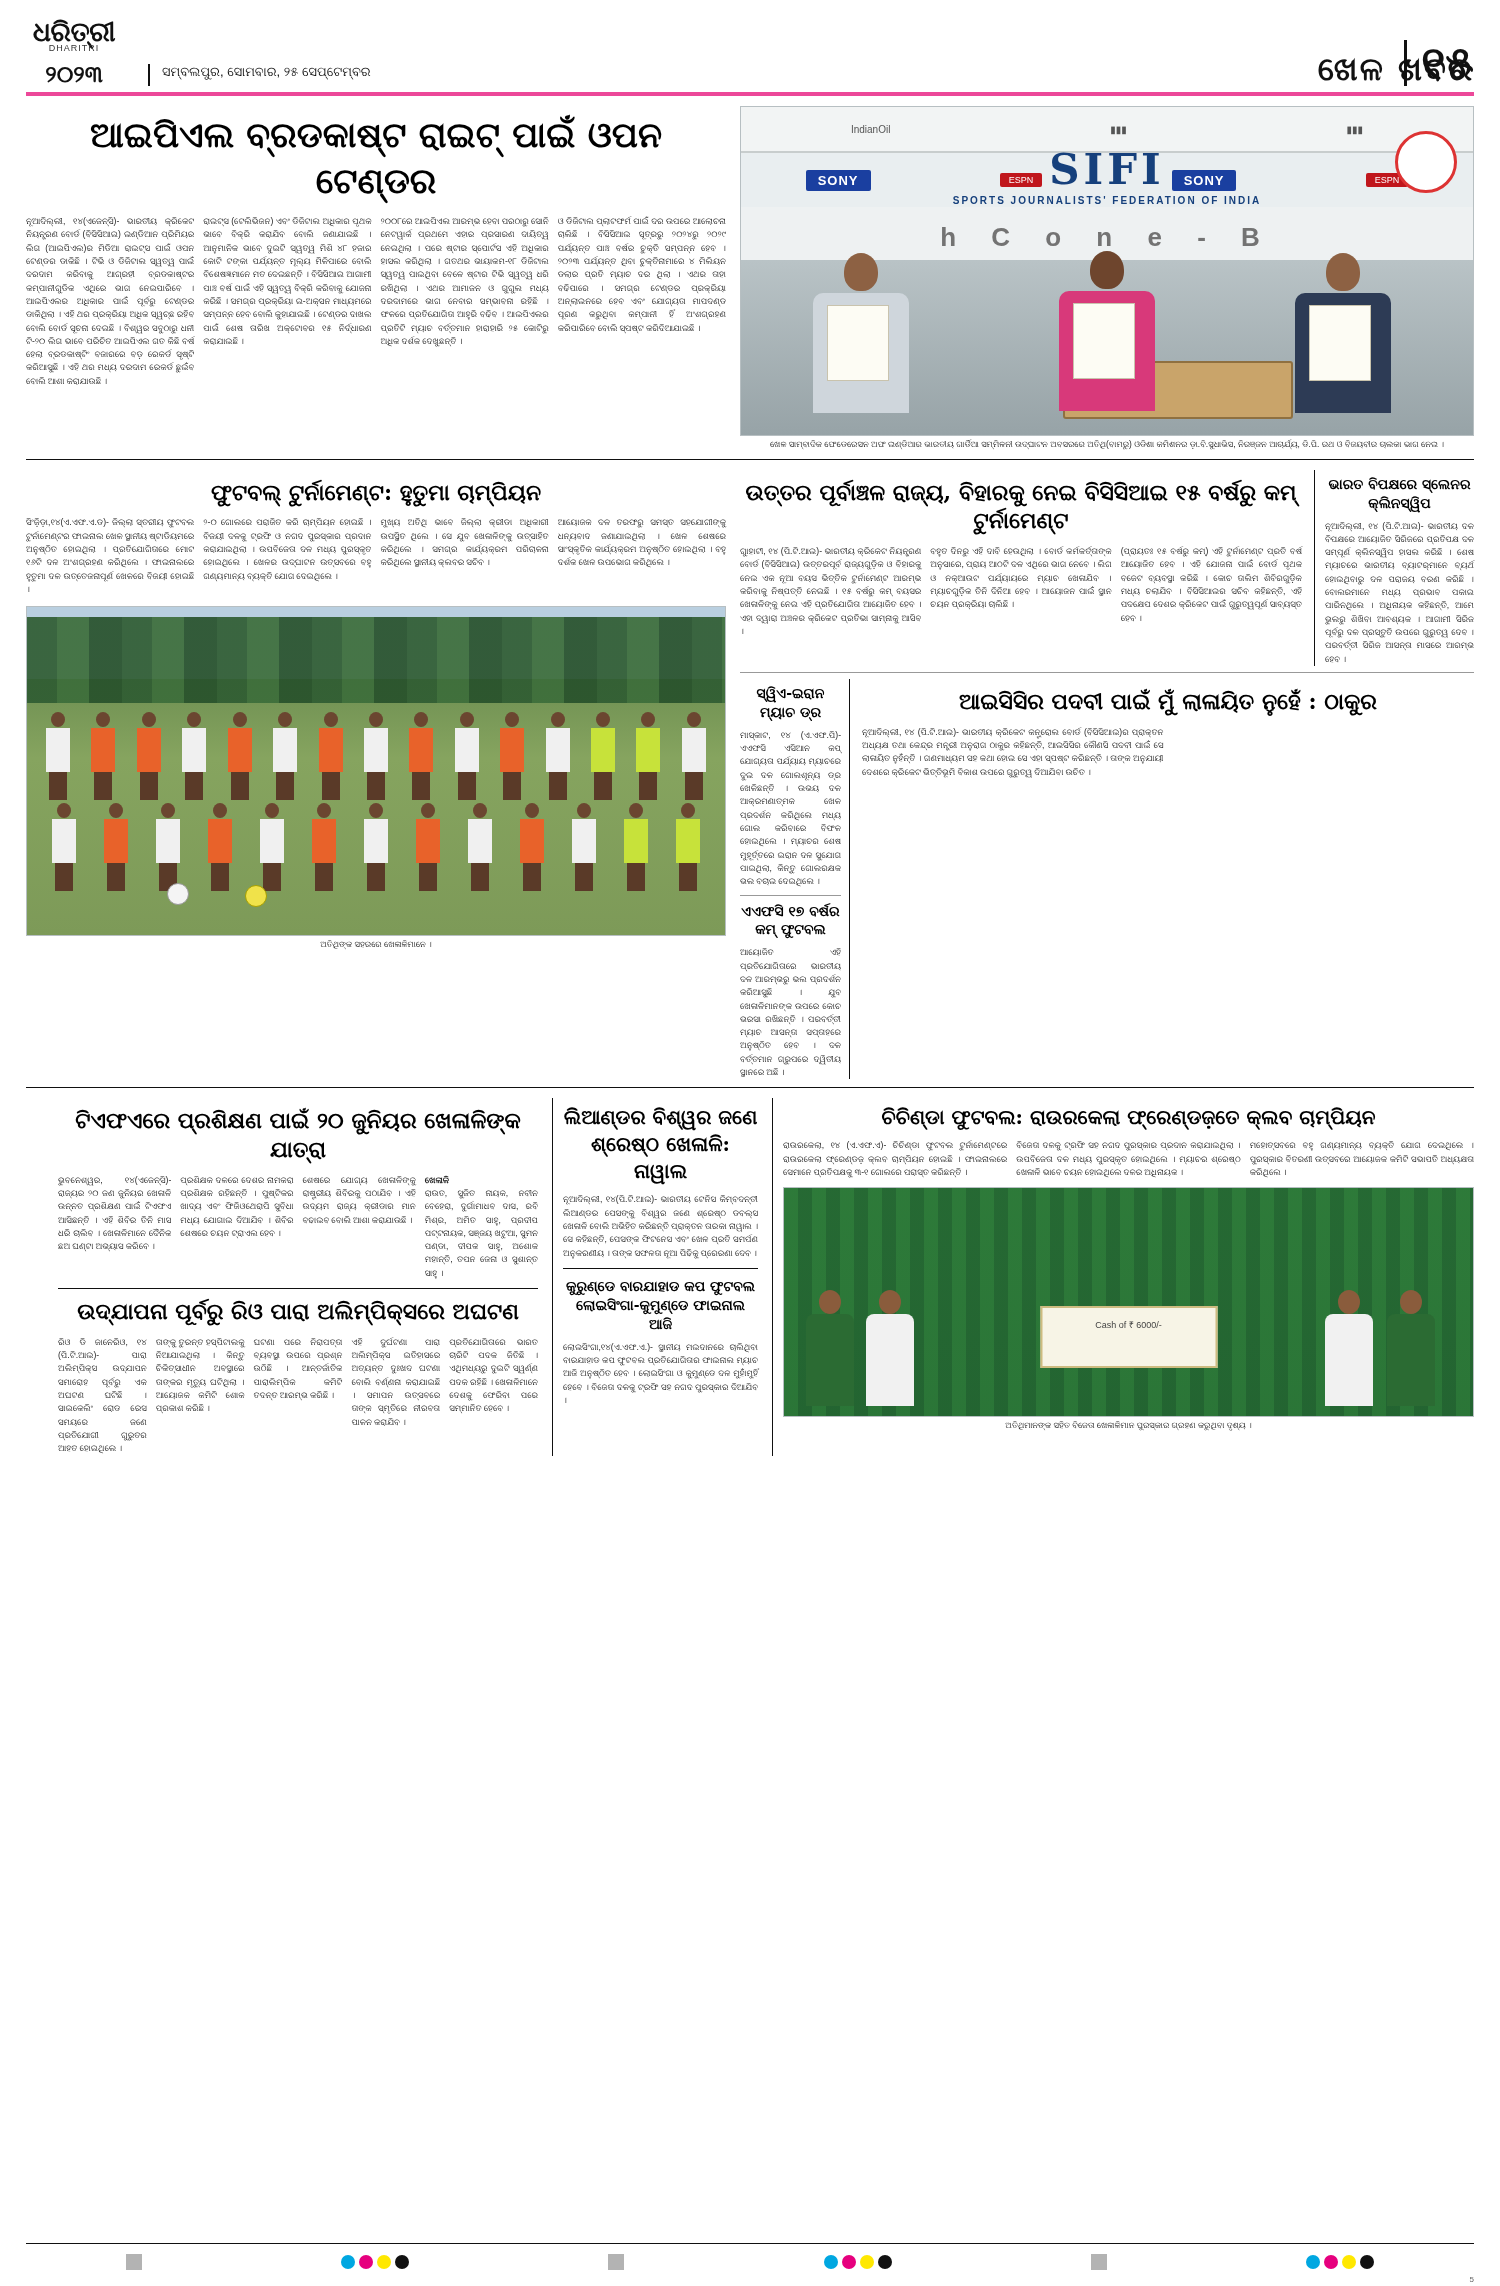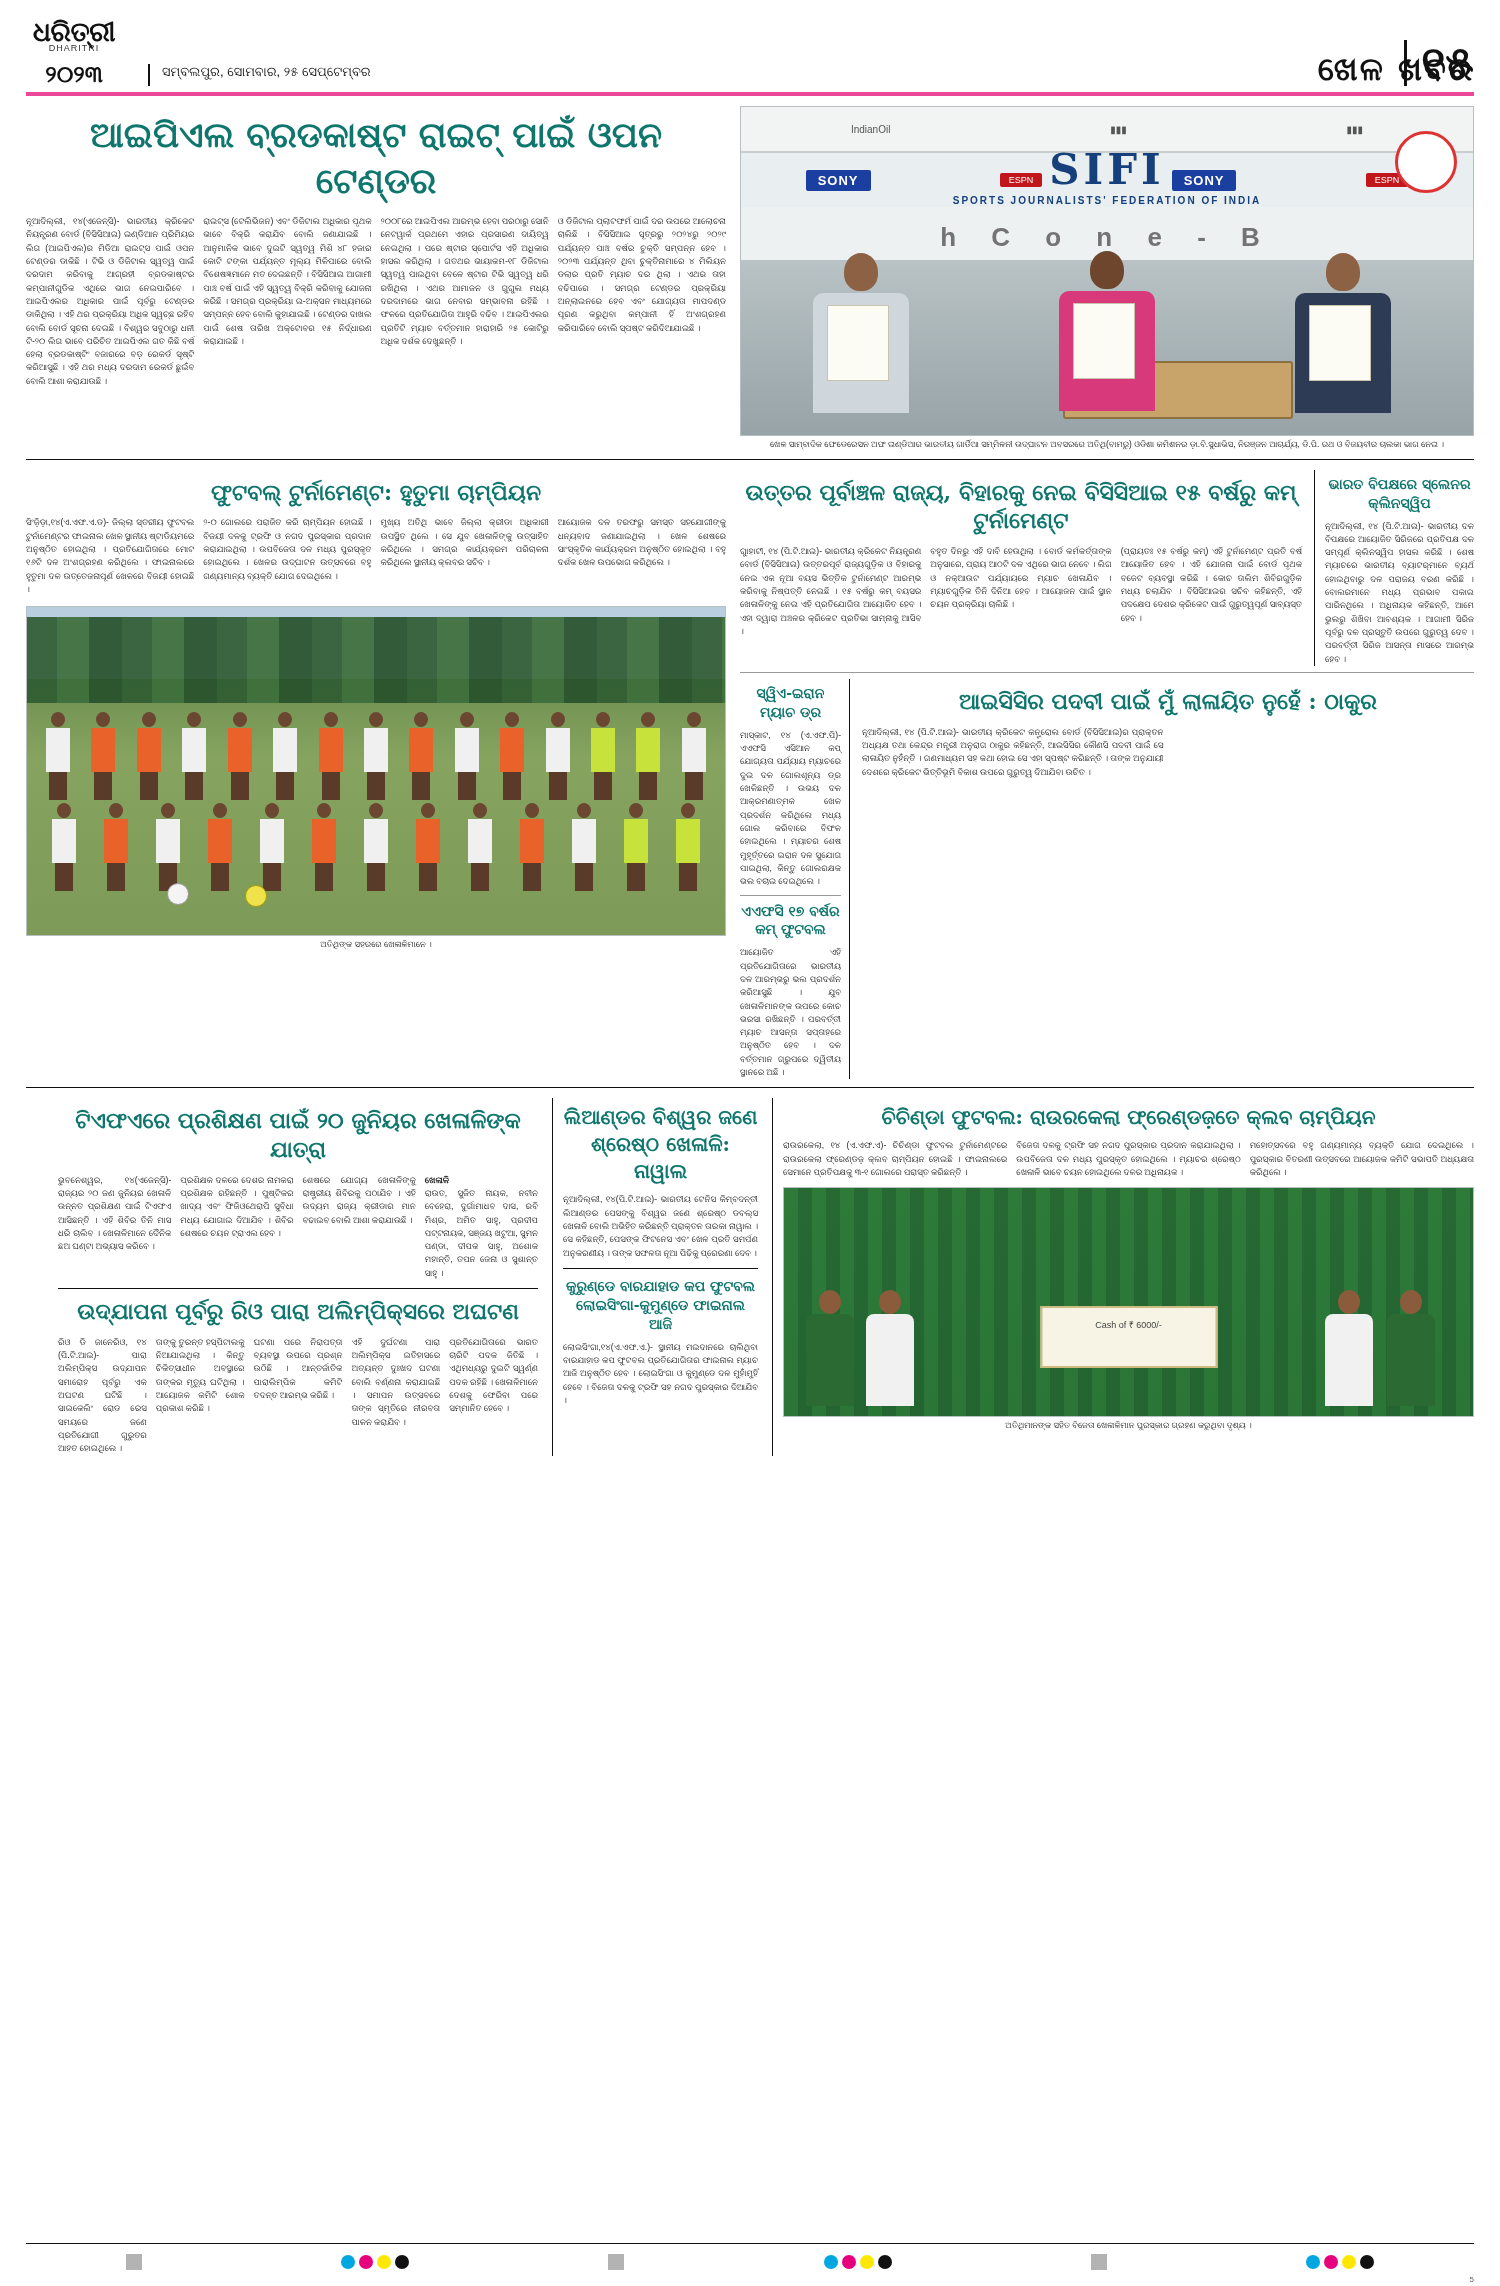--- a/index.html
+++ b/index.html
@@ -61,21 +61,21 @@
     border-left:3px solid #111;
     padding-left:14px;
     line-height:1;
   }
 
   
   .hl {
     font-family:"DejaVu Serif", serif;
     font-weight:bold;
     line-height:1.3;
-    color:#0f766e;
+    color:#000000;
   }
   .body-text {
     font-size:8.6px;
     line-height:1.55;
     text-align:justify;
     color:#222;
     hyphens:auto;
     word-spacing:-0.3px;
   }
   .cap {

